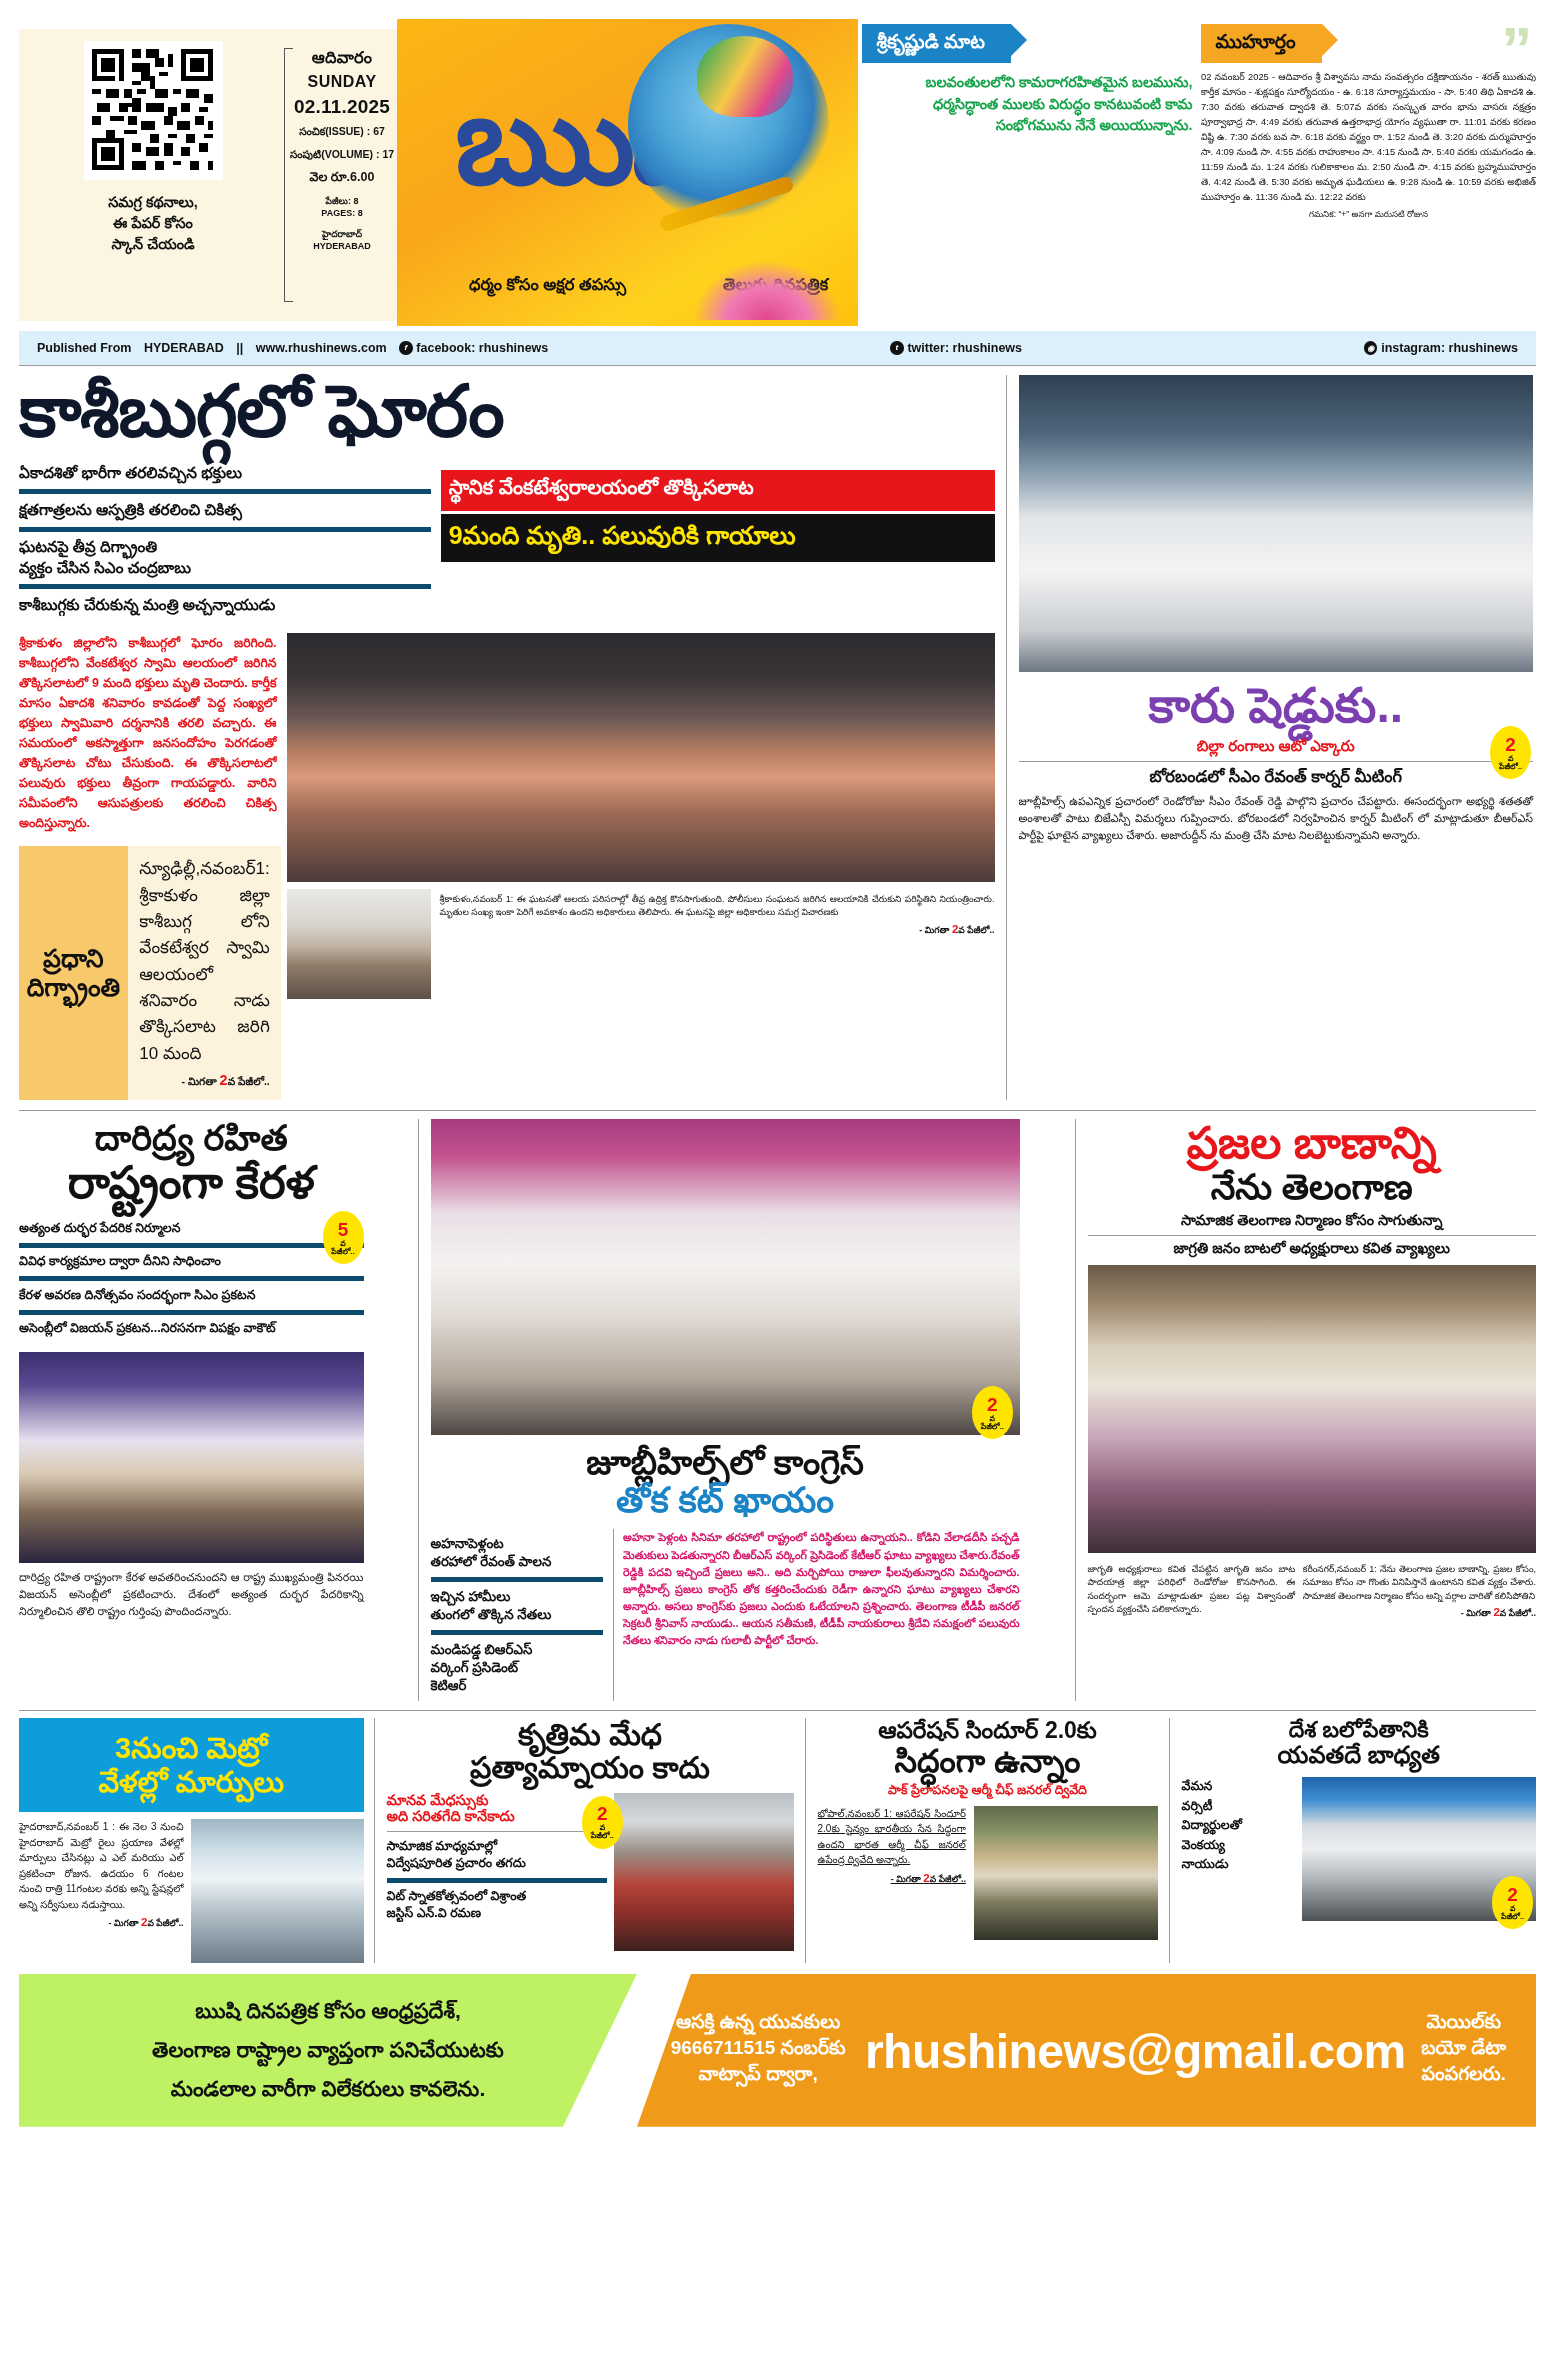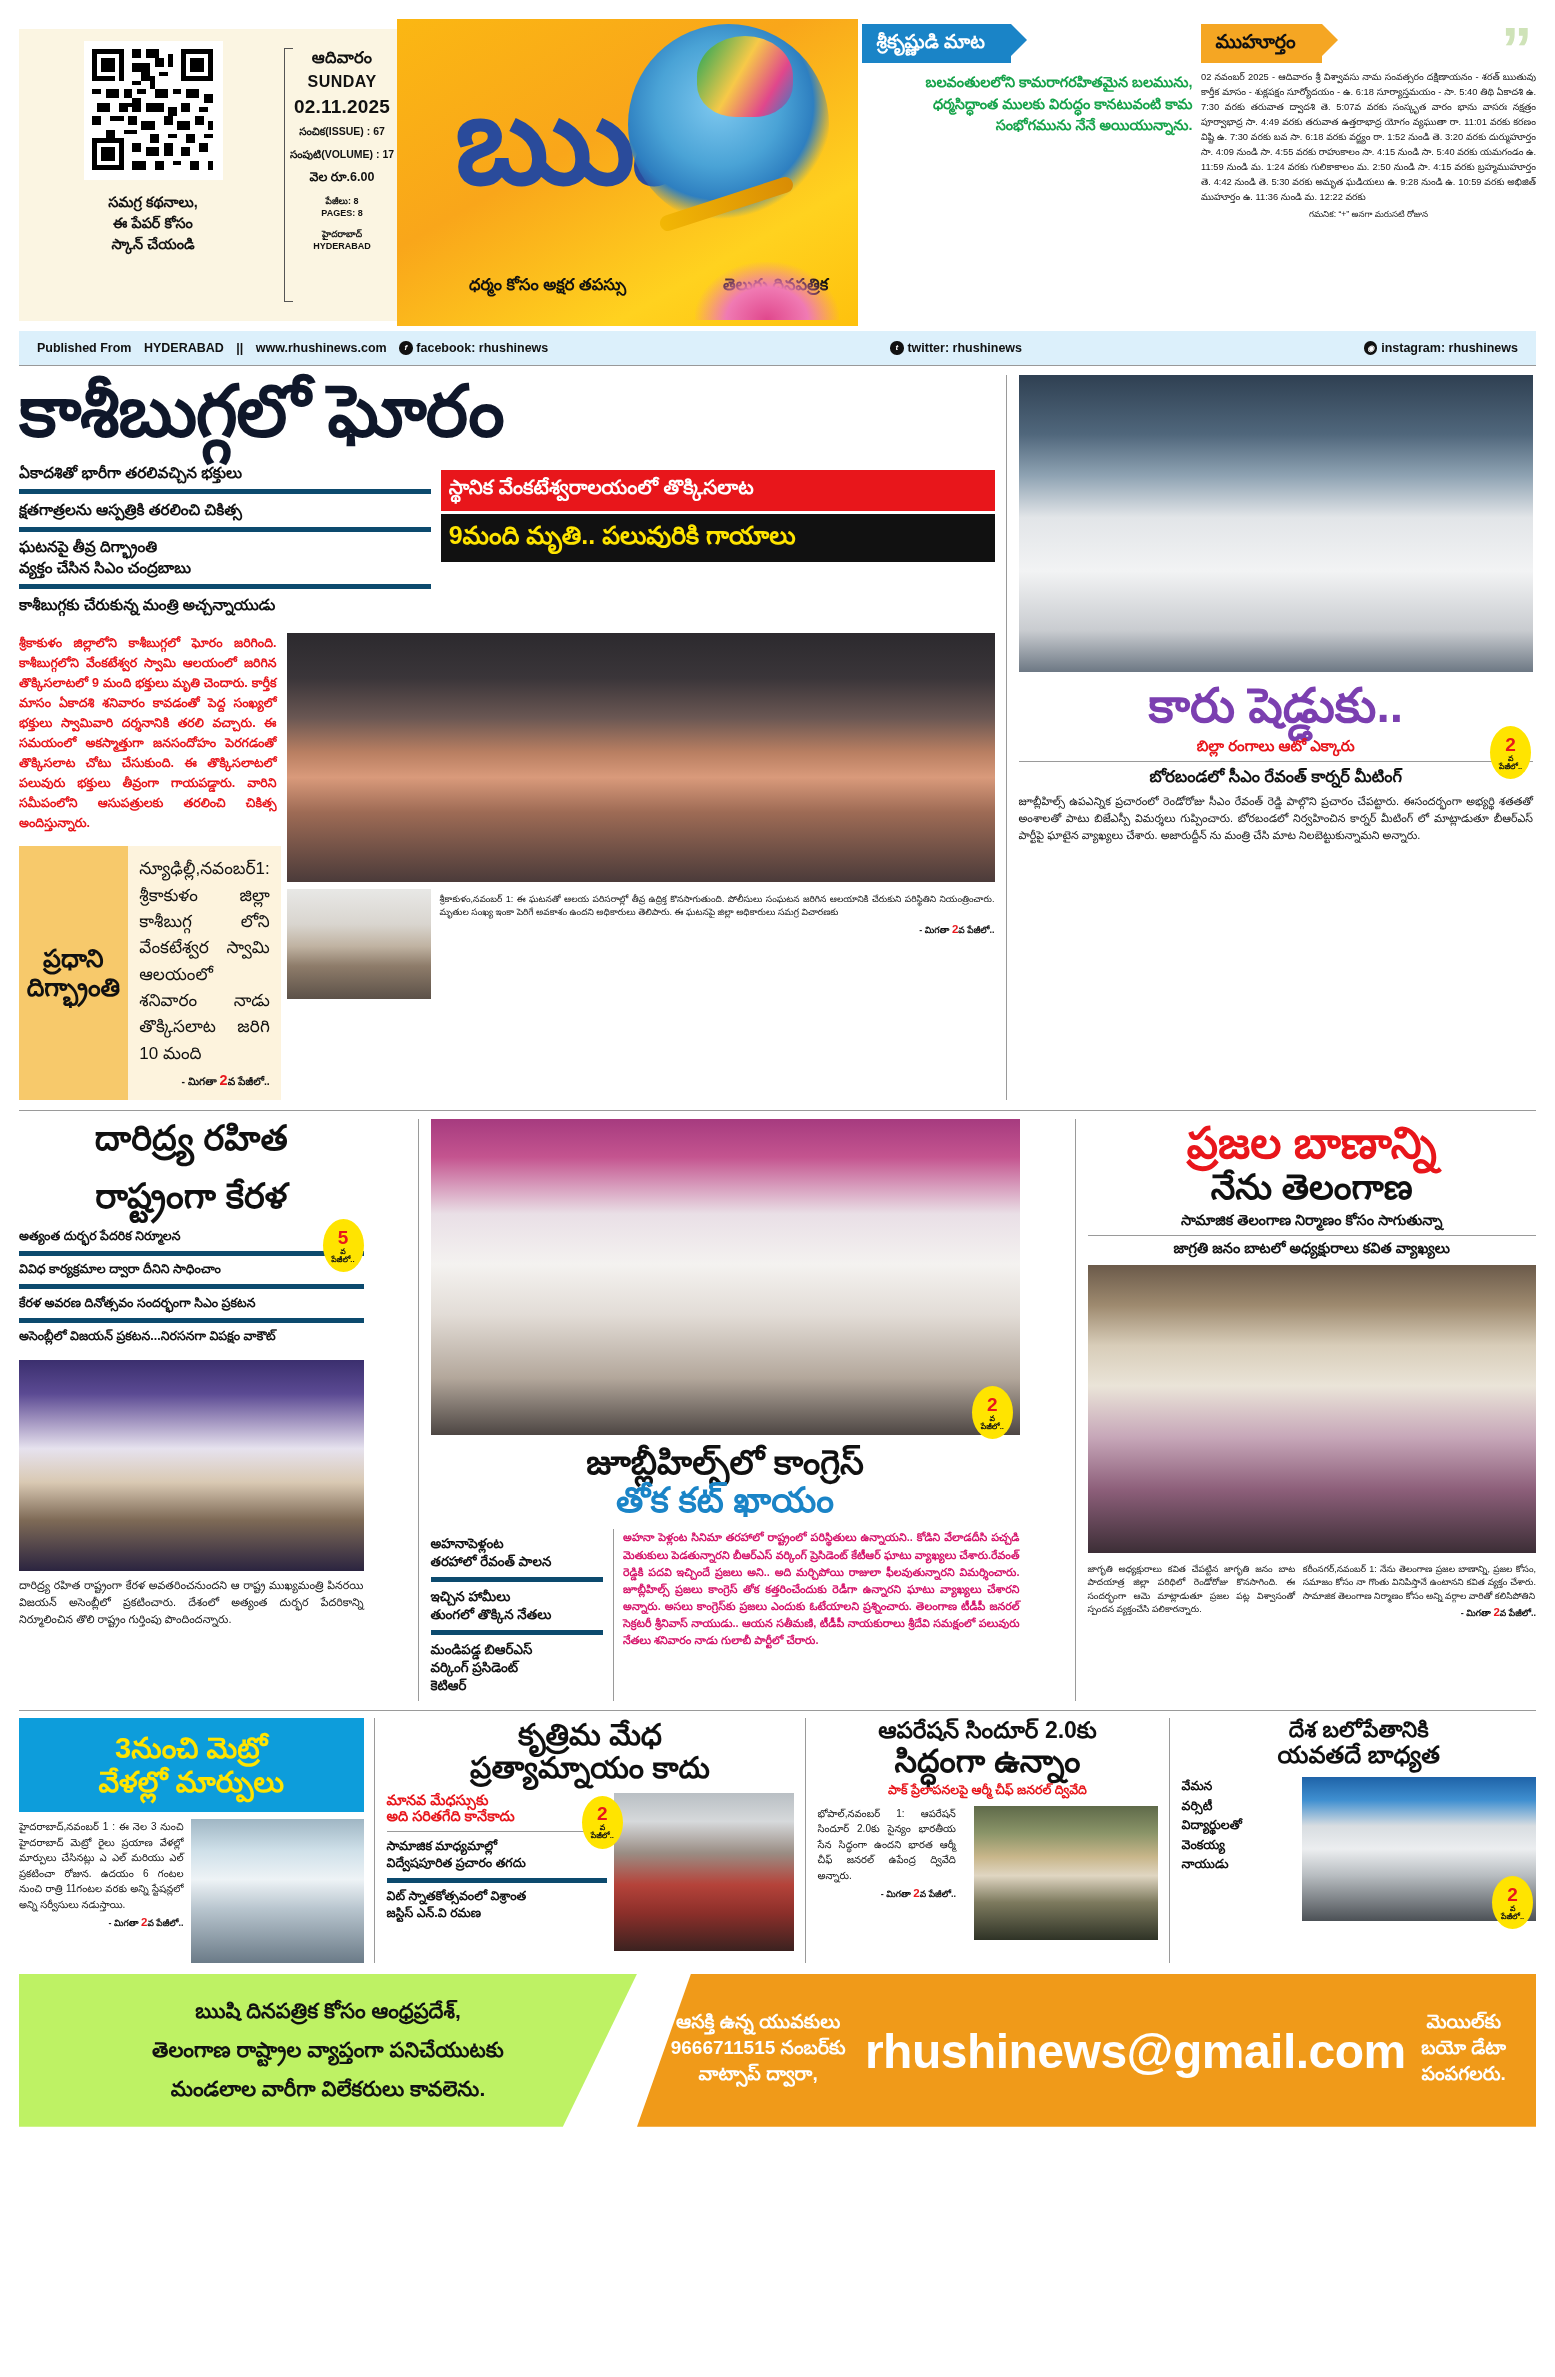--- a/index.html
+++ b/index.html
@@ -324,21 +324,21 @@
         <div class="k-head" style="font-size:16.3px;">బోరబండలో సీఎం రేవంత్ కార్నర్ మీటింగ్</div>
       </div>
       <div class="bodytext" style="margin-top:7.7px; font-size:11px;">జూబ్లీహిల్స్ ఉపఎన్నిక ప్రచారంలో రెండోరోజు సీఎం రేవంత్ రెడ్డి పాల్గొని ప్రచారం చేపట్టారు. ఈసందర్భంగా అభ్యర్థి శతతతో అంశాలతో పాటు బిజేఎస్పీ విమర్శలు గుప్పించారు. బోరబండలో నిర్వహించిన కార్నర్ మీటింగ్ లో మాట్లాడుతూ బీఆర్ఎస్ పార్టీపై ఘాటైన వ్యాఖ్యలు చేశారు. అజారుద్దీన్ ను మంత్రి చేసి మాట నిలబెట్టుకున్నామని అన్నారు.</div>
     </div>
   </div>
 
   <div class="rule content" style="display:flex; margin-top:9.6px; padding-top:8.6px;gap:44px;">
 
     <div style="width:355px; padding-right:10.5px;">
       <h2 class="k-head" style="font-size:35px;">దారిద్ర్య రహిత</h2>
-      <h2 class="k-head" style="font-size:35px;margin-top:19px;">రాష్ట్రంగా కేరళ</h2>
+      <h2 class="k-head" style="font-size:45px;">రాష్ట్రంగా కేరళ</h2>
 
       <div style="position:relative; margin-top:6.7px;" class="sub-list">
         <div class="s" style="font-size:12.5px;">అత్యంత దుర్భర పేదరిక  నిర్మూలన</div>
         <div class="s" style="font-size:12.5px;">వివిధ కార్యక్రమాల ద్వారా దీనిని సాధించాం</div>
         <div class="s" style="font-size:12.5px;">కేరళ అవరణ దినోత్సవం సందర్భంగా సిఎం ప్రకటన</div>
         <div class="s" style="font-size:12.5px;">అసెంబ్లీలో విజయన్ ప్రకటన...నిరసనగా విపక్షం వాకౌట్</div>
         <div class="badge" style="position:absolute; right:0; top:-2.9px;">
           <span class="n">5</span>
           <span class="t" style="white-space:pre-line;text-align:center">వ
 పేజీలో..</span>
@@ -442,21 +442,21 @@
 పేజీలో..</span>
         </div>
       </div>
     </div>
 
     <div class="vrule" style="width:364px; padding:0 11.5px;">
       <h2 class="k-head" style="font-size:23px;">ఆపరేషన్ సిందూర్ 2.0కు</h2>
       <h2 class="k-head" style="font-size:32px;">సిద్ధంగా ఉన్నాం</h2>
       <div class="k-head red" style="font-size:12.5px; margin-top:5.8px;">పాక్ ప్రేలాపనలపై ఆర్మీ చీఫ్ జనరల్ ద్వివేది</div>
       <div style="display:flex; margin-top:7.7px; position:relative;">
-        <div style="width:46%; padding-right:18px;">
+        <div style="width:46%; padding-right:8px;text-decoration:underline;">
           <div class="bodytext" style="font-size:10px;">భోపాల్,నవంబర్ 1: ఆపరేషన్ సిందూర్ 2.0కు సైన్యం భారతీయ సేన సిద్ధంగా ఉందని భారత ఆర్మీ చీఫ్ జనరల్ ఉపేంద్ర ద్వివేది అన్నారు.</div>
           <div class="cont-tag" style="margin-top:3.8px; font-size:9px;">- మిగతా <b style="font-size:11.5px">2</b>వ పేజీలో..</div>
         </div>
         <div style="flex:1;">
           <div class="photo" style="height:134px; background:
                linear-gradient(180deg,#5f6a4a 0%,#8a9468 20%,#c8b68a 38%,#e0d6c2 52%,#7d7a5e 72%,#2f3326 100%);"></div>
         </div>
       </div>
     </div>
 

